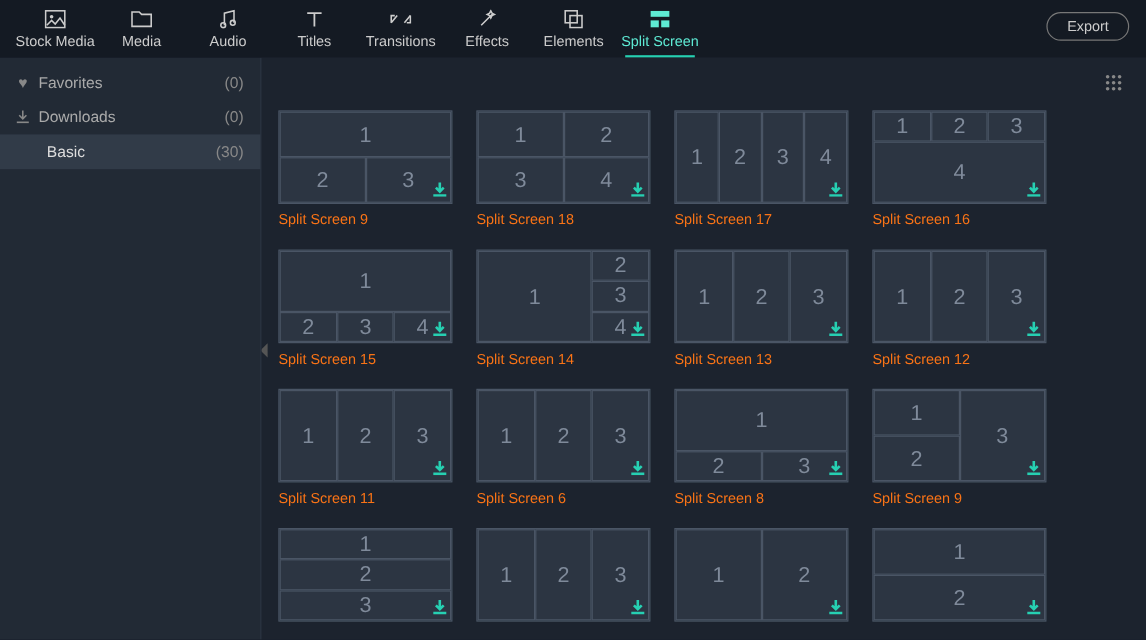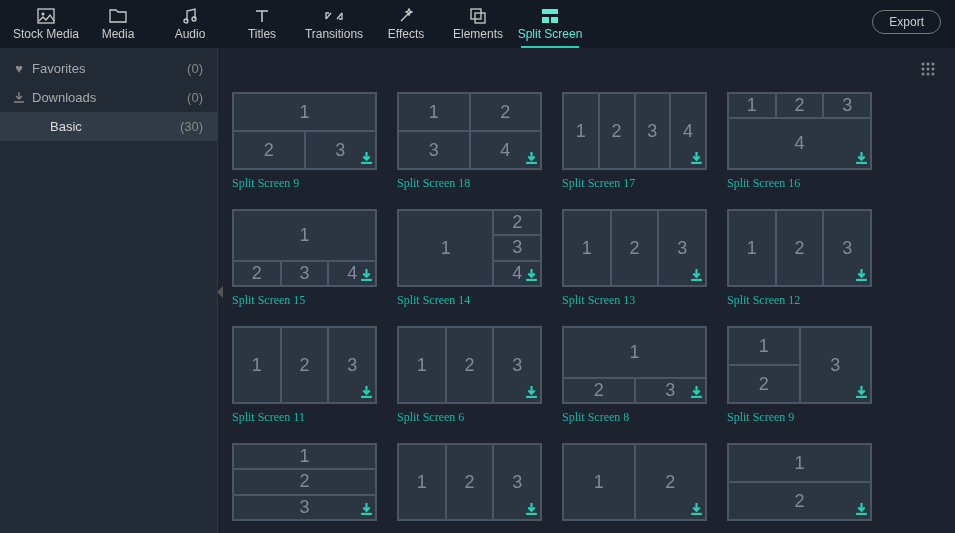--- a/index.html
+++ b/index.html
@@ -108,23 +108,22 @@
   .dl-icon {
     position:absolute;
     right:3px;
     bottom:3px;
     color:#26d0b2;
     font-size:14px;
     line-height:1;
   }
   .card-label {
     font-size:12px;
-    color:#14b8a6;
+    color:#f97316;
     margin-top: 6px;
-    font-family: Liberation Serif, serif;
   }
   .handle {
     position:absolute; left:-1px; top: 238px;
     width:0; height:0;
     border-top:6px solid transparent;
     border-bottom:6px solid transparent;
     border-right:6px solid #555;
     cursor:pointer;
   }
 </style>
@@ -216,21 +215,21 @@
     </div>
     <div class="side-row">
       <span class="sicon">
           <svg width="12" height="12" viewBox="0 0 12 12">
             <path d="M6 1v7M3 5l3 3 3-3M1 11h10" fill="none" stroke="currentColor" stroke-width="1.3"></path>
           </svg>
         </span>
       <span>Downloads</span>
       <span class="count">(0)</span>
     </div>
-    <div class="side-row selected" style="padding-left:50px">
+    <div class="side-row selected" style="padding-left:39px">
       <span>Basic</span>
       <span class="count">(30)</span>
     </div>
   </div>
 
   <div class="grid-area">
     <div class="handle"></div>
     <div class="util-row">
       <span class="grid-icon">
         <svg width="14" height="14" viewBox="0 0 14 14">

